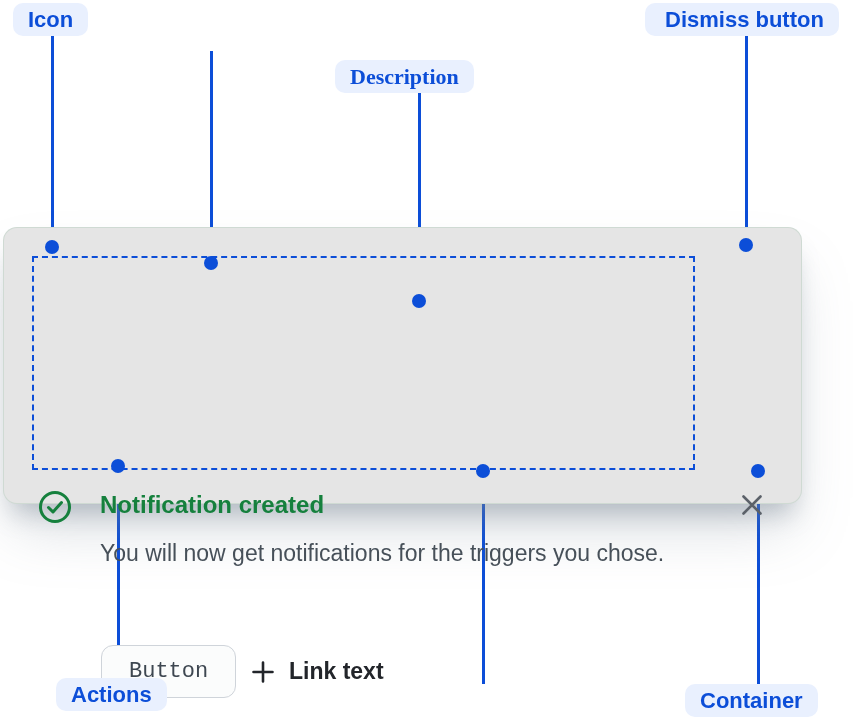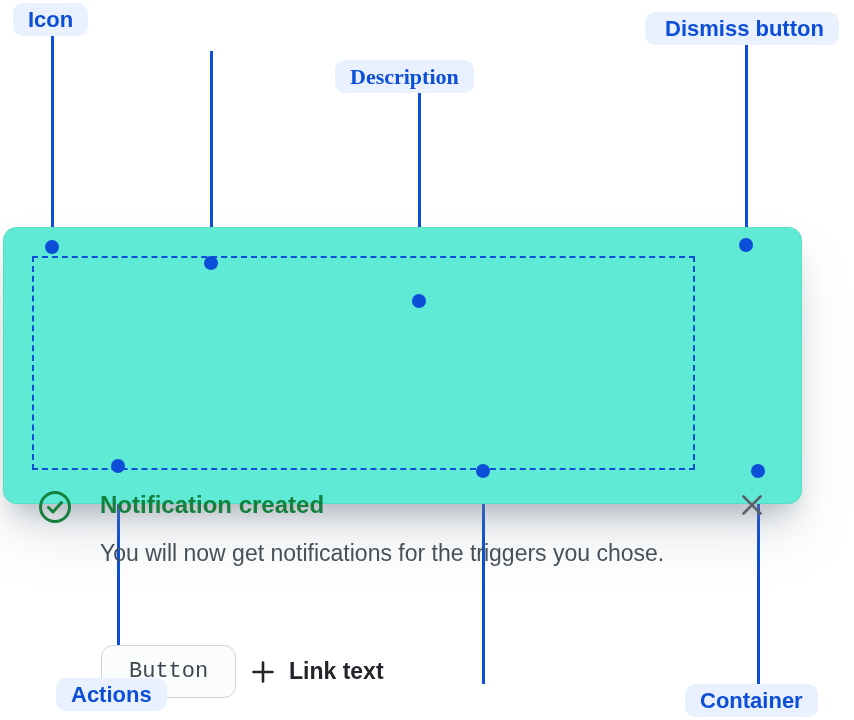--- a/index.html
+++ b/index.html
@@ -22,21 +22,21 @@
     font-size:22px;font-weight:600;
     white-space:nowrap;
   }
   
   .vline{position:absolute;width:3px;background:#0C4ED8;}
   .dot{position:absolute;width:14px;height:14px;border-radius:50%;background:#0C4ED8;}
   
   .card{
     position:absolute;
     left:3px;top:227px;width:797px;height:275px;
-    background:#5eead4;
+    background:#e5e5e5;
     border:1px solid rgba(23,125,61,0.10);
     border-radius:14px;
     box-shadow:0 18px 26px -10px rgba(115,128,145,0.45),
                0 34px 60px -12px rgba(115,128,145,0.28);
   }
   .content-outline{
     position:absolute;
     left:32px;top:256px;width:663px;height:214px;
     border:2px dashed #0C4ED8;
     box-sizing:border-box;
@@ -123,17 +123,17 @@
   <div class="dot" style="left:45px;top:240px;"></div>
   <div class="dot" style="left:204px;top:256px;"></div>
   <div class="dot" style="left:412px;top:294px;"></div>
   <div class="dot" style="left:739px;top:238px;"></div>
   <div class="dot" style="left:111px;top:459px;"></div>
   <div class="dot" style="left:476px;top:464px;"></div>
   <div class="dot" style="left:751px;top:464px;"></div>
 
   <div class="pill" style="left:13px;top:3px;">Icon</div>
   <div class="pill" style="left:335px;top:60px;font-family:Liberation Serif, serif;">Description</div>
-  <div class="pill" style="left:645px;top:12px;padding-left:20px;">Dismiss button</div>
+  <div class="pill" style="left:645px;top:3px;padding-left:20px;">Dismiss button</div>
   <div class="pill" style="left:56px;top:678px;">Actions</div>
   <div class="pill" style="left:685px;top:684px;">Container</div>
 
 </div>
 
 </body></html>

